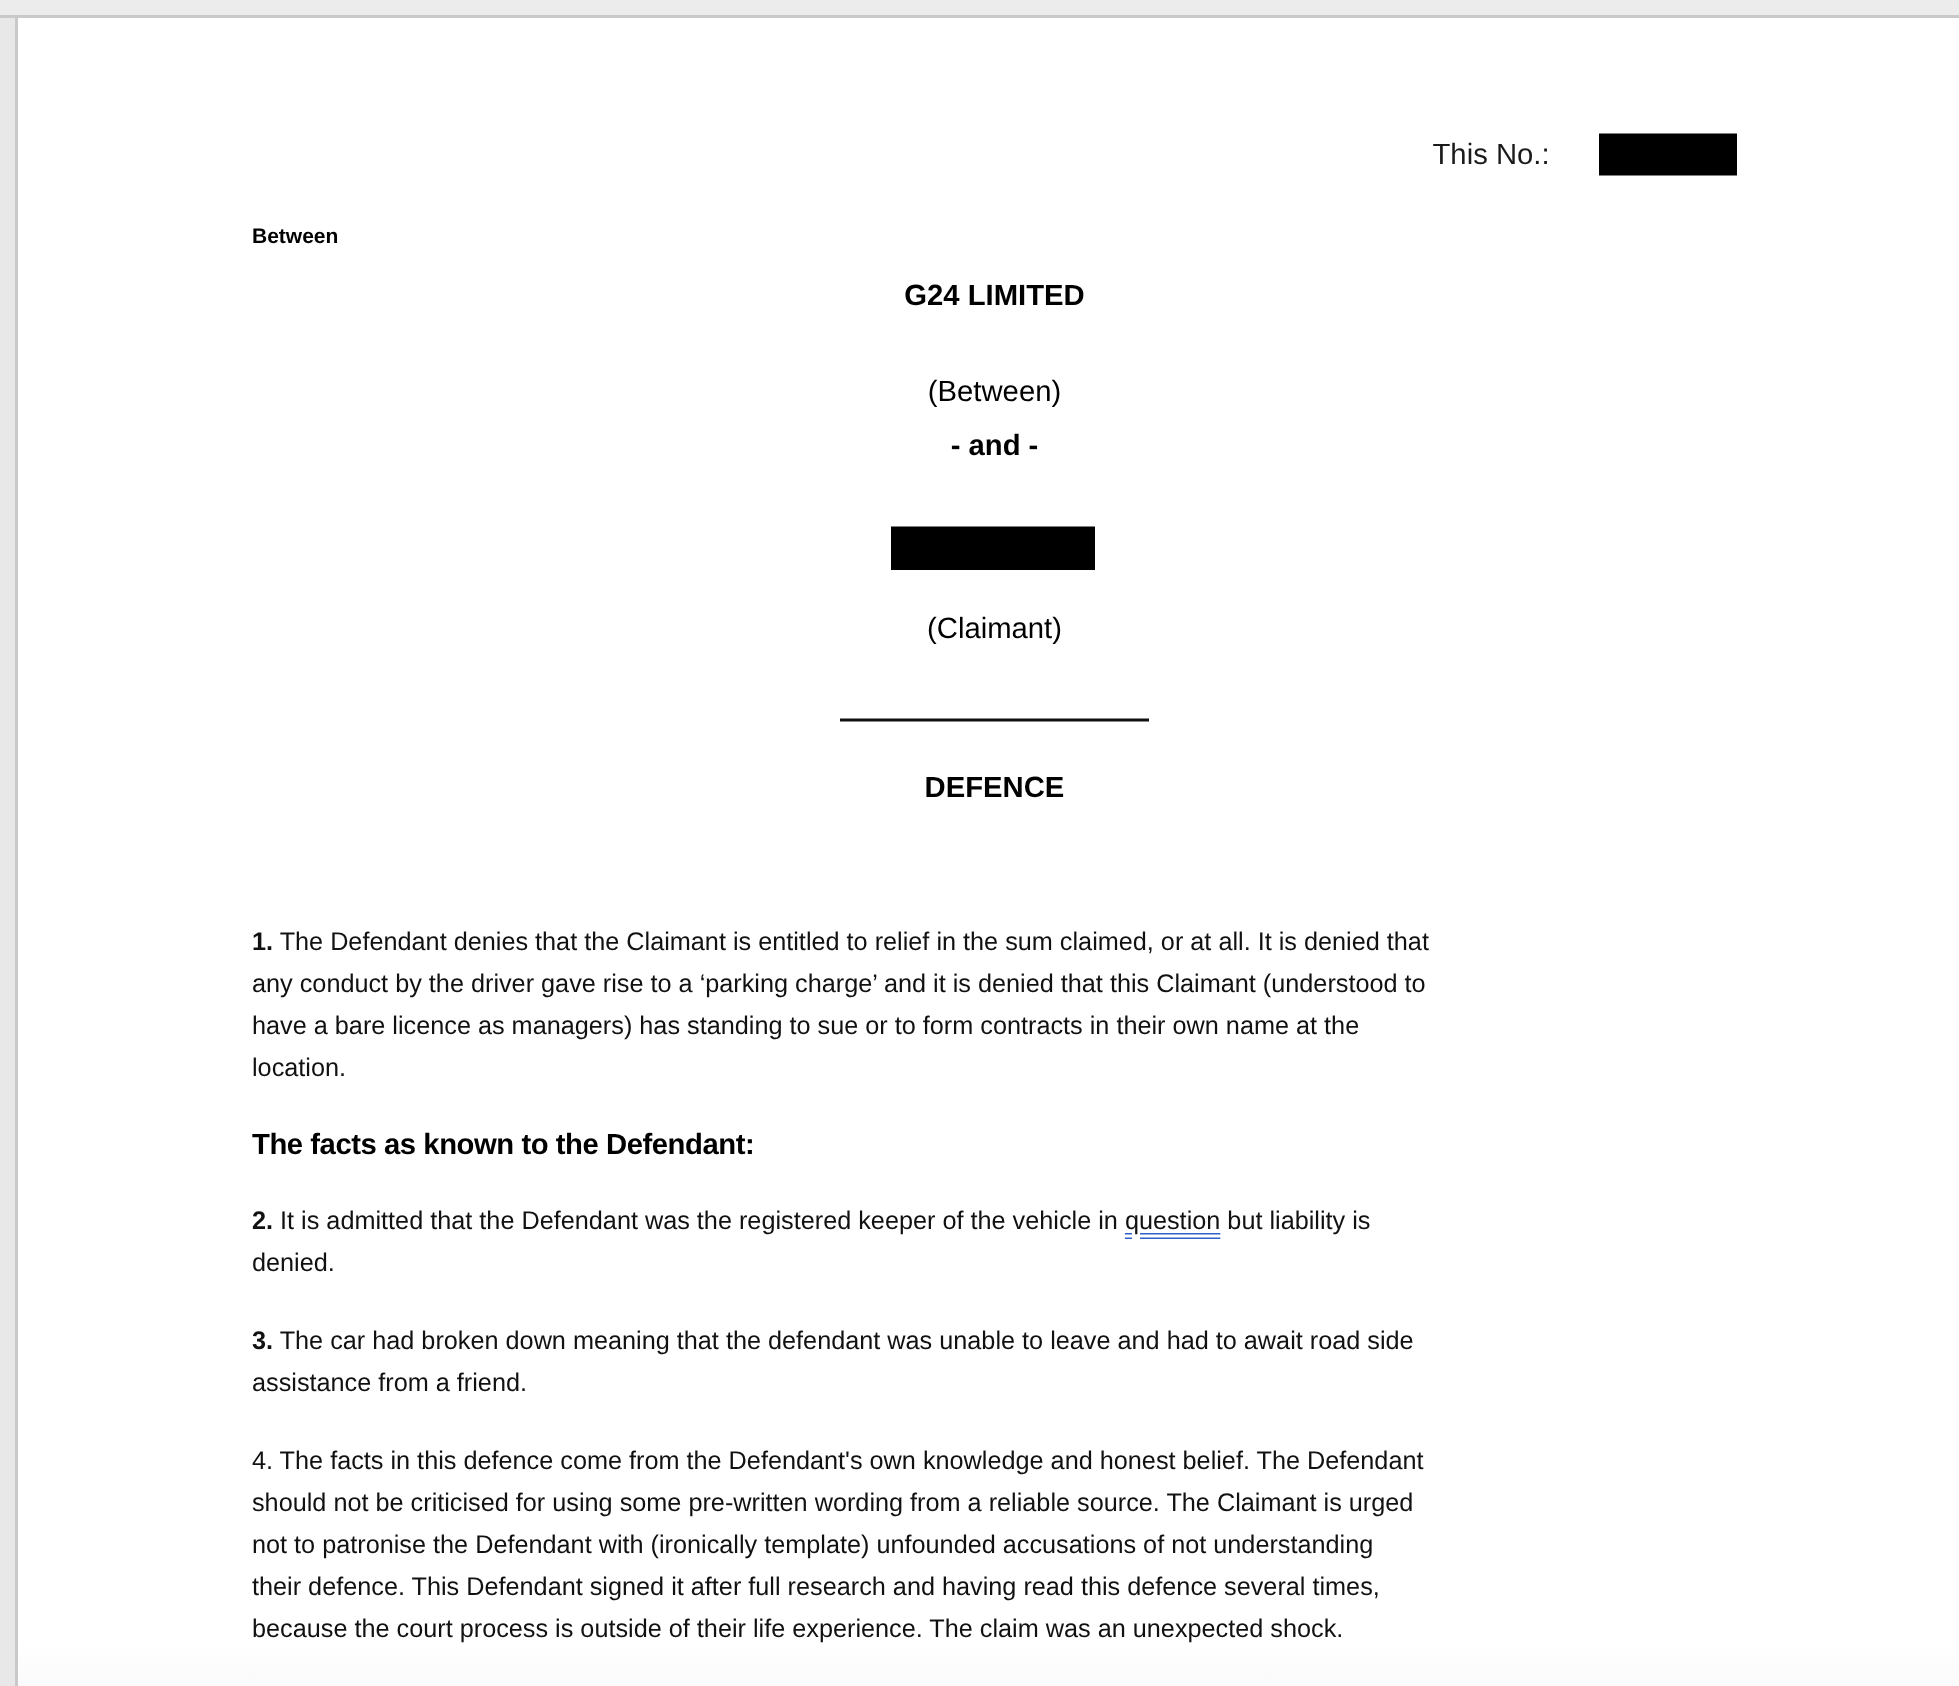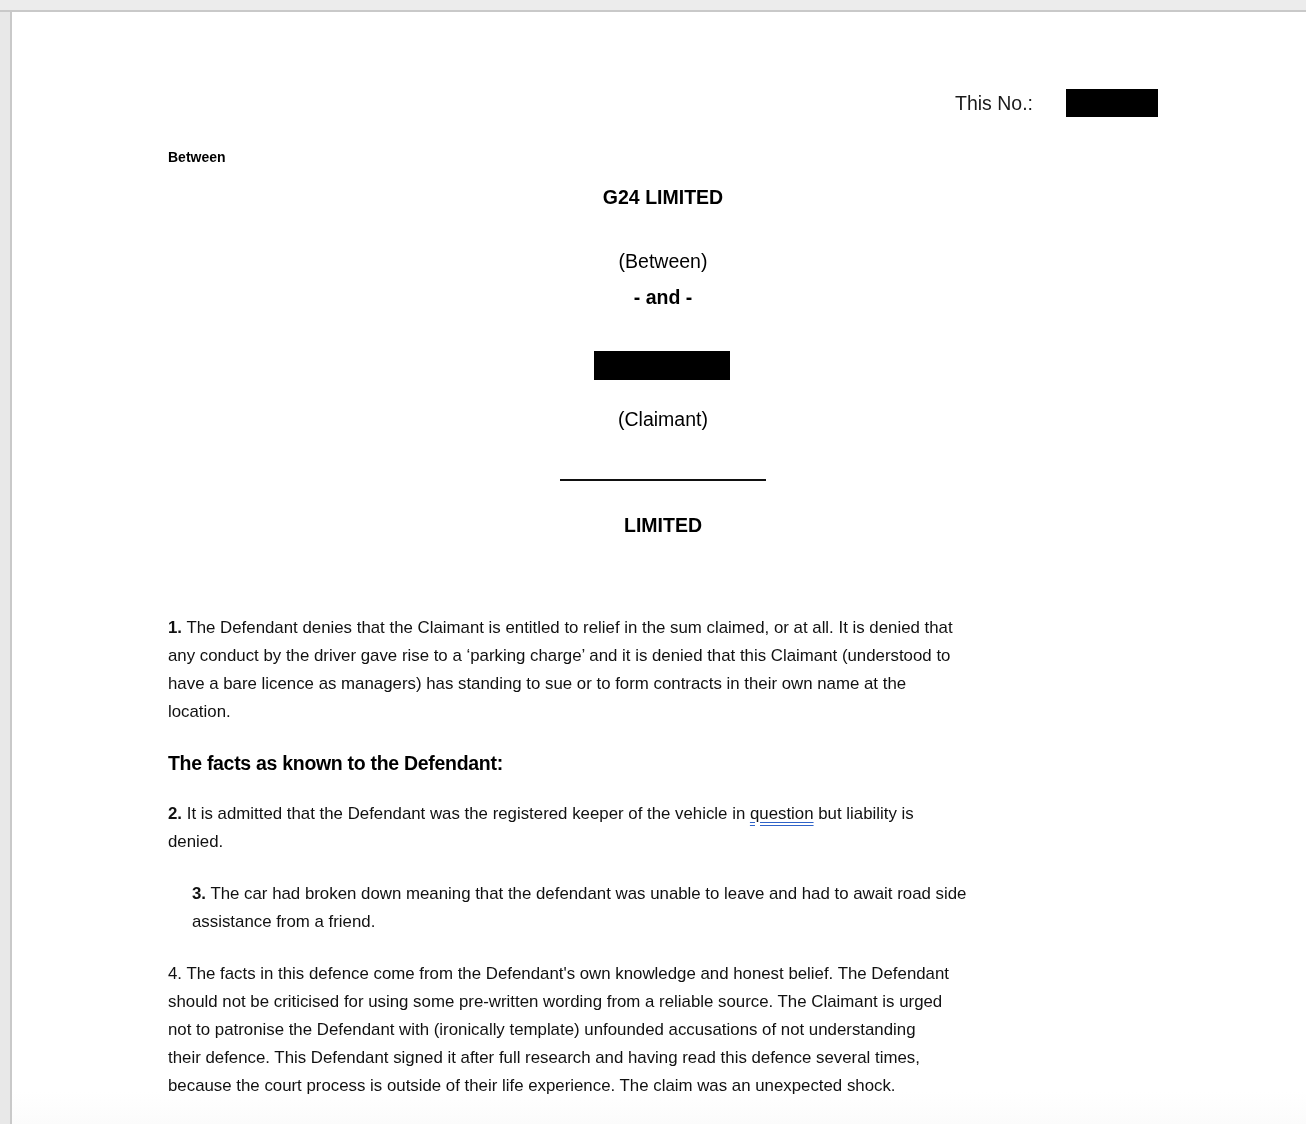--- a/index.html
+++ b/index.html
@@ -92,21 +92,21 @@
       color: #111;
     }
     .para .line { display: block; white-space: nowrap; }
     .p1 { top: 614px; }
     .facts-heading {
       left: 168px; top: 750px;
       font-size: 19.5px; font-weight: bold; line-height: 26px;
       letter-spacing: -0.3px;
     }
     .p2 { top: 800px; }
-    .p3 { top: 880px; margin-left: 24px; }
+    .p3 { top: 880px; }
     .p4 { top: 960px; }
     .num { font-weight: bold; }
     .spell {
       text-decoration: underline double #2f63c8;
       text-underline-offset: 3px;
     }
   </style>
 </head>
 <body>
 
@@ -119,21 +119,21 @@
 
 <div class="abs between">Between</div>
 
 <div class="center party-claimant">G24 LIMITED</div>
 <div class="center role-claimant">(Between)</div>
 <div class="center and-sep">- and -</div>
 <div class="redact defendant-redact"></div>
 <div class="center role-defendant">(Claimant)</div>
 
 <div class="rule"></div>
-<div class="center doc-title">LIMITED</div>
+<div class="center doc-title">DEFENCE</div>
 
 <div class="para p1">
   <span class="line" style="display: block; transform-origin: left center; transform: scaleX(0.99);"><span class="num">1.</span><span> The Defendant denies that the Claimant is entitled to relief in the sum claimed, or at all.  It is denied that</span></span>
   <span class="line" style="display: block; transform-origin: left center; transform: scaleX(0.99);">any conduct by the driver gave rise to a ‘parking charge’ and it is denied that this Claimant (understood to</span>
   <span class="line" style="display: block; transform-origin: left center; transform: scaleX(0.99);">have a bare licence as managers) has standing to sue or to form contracts in their own name at the</span>
   <span class="line" style="display: block; transform-origin: left center; transform: scaleX(0.99);">location.</span>
 </div>
 
 <div class="abs facts-heading">The facts as known to the Defendant:</div>
 

